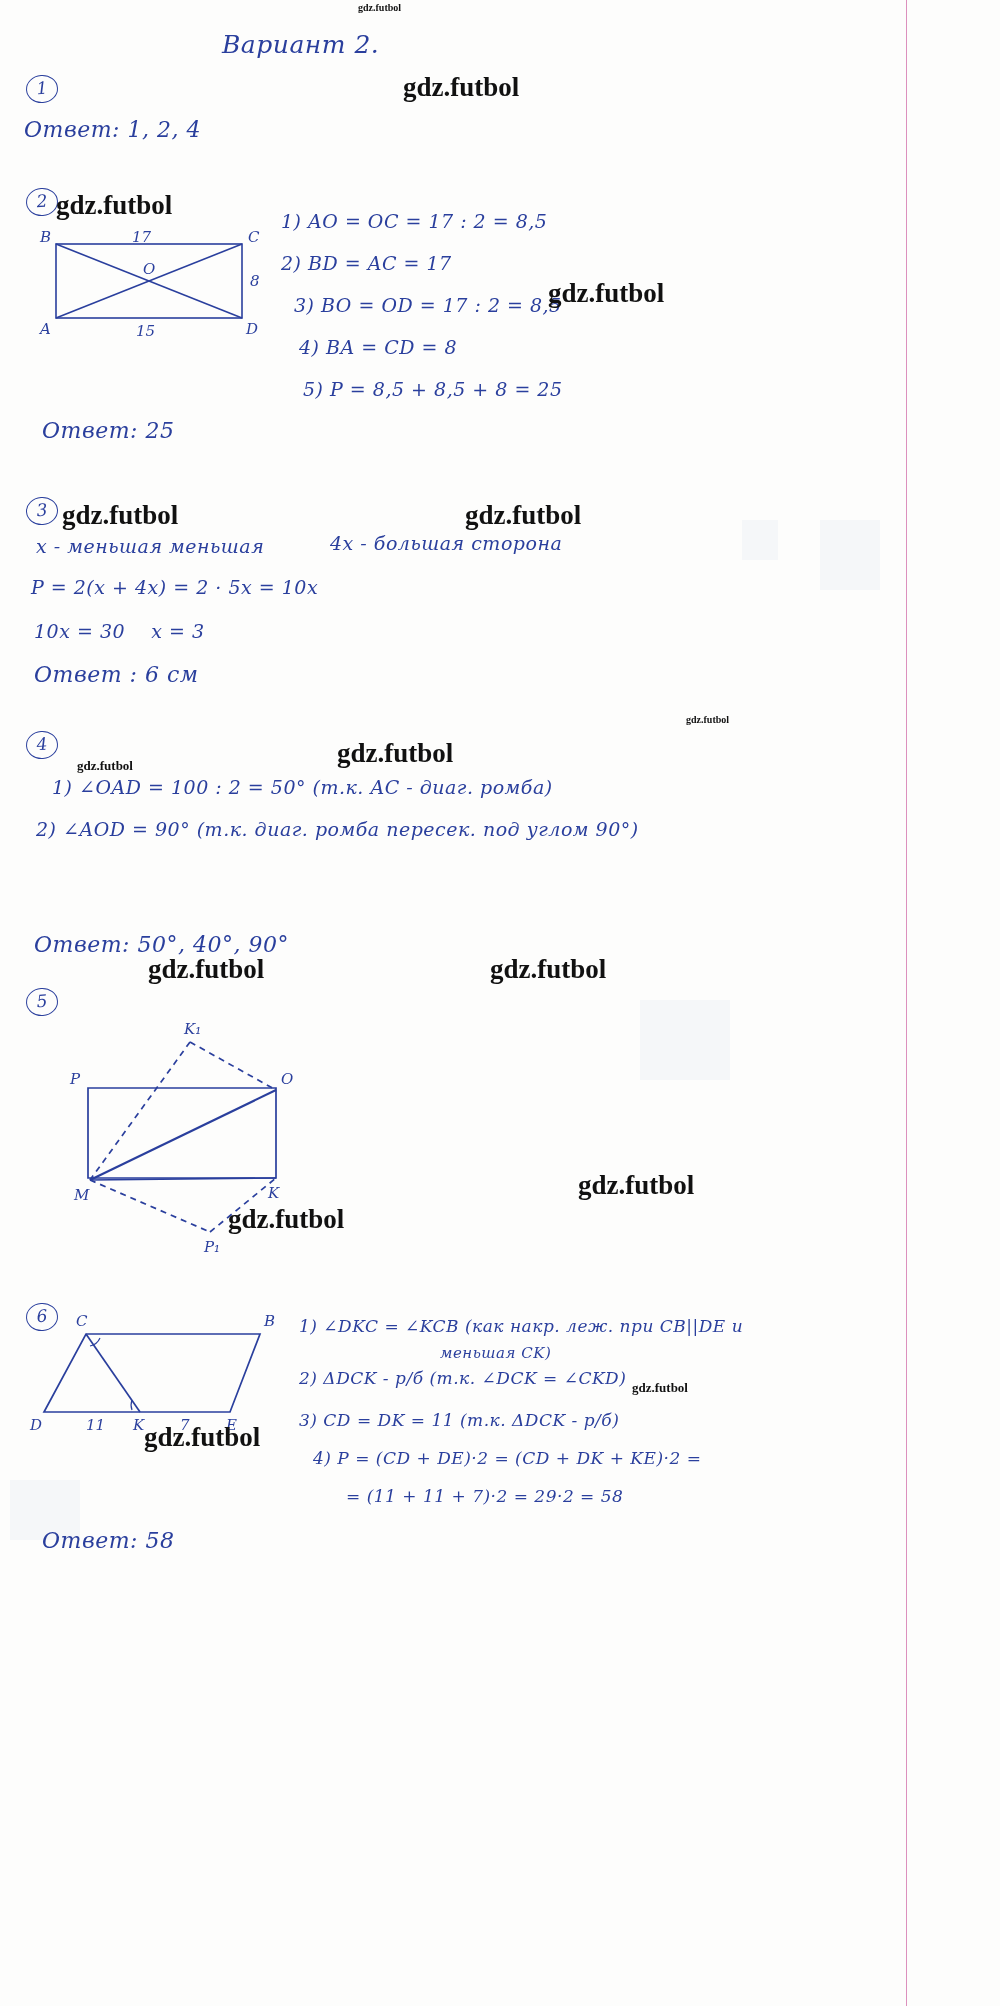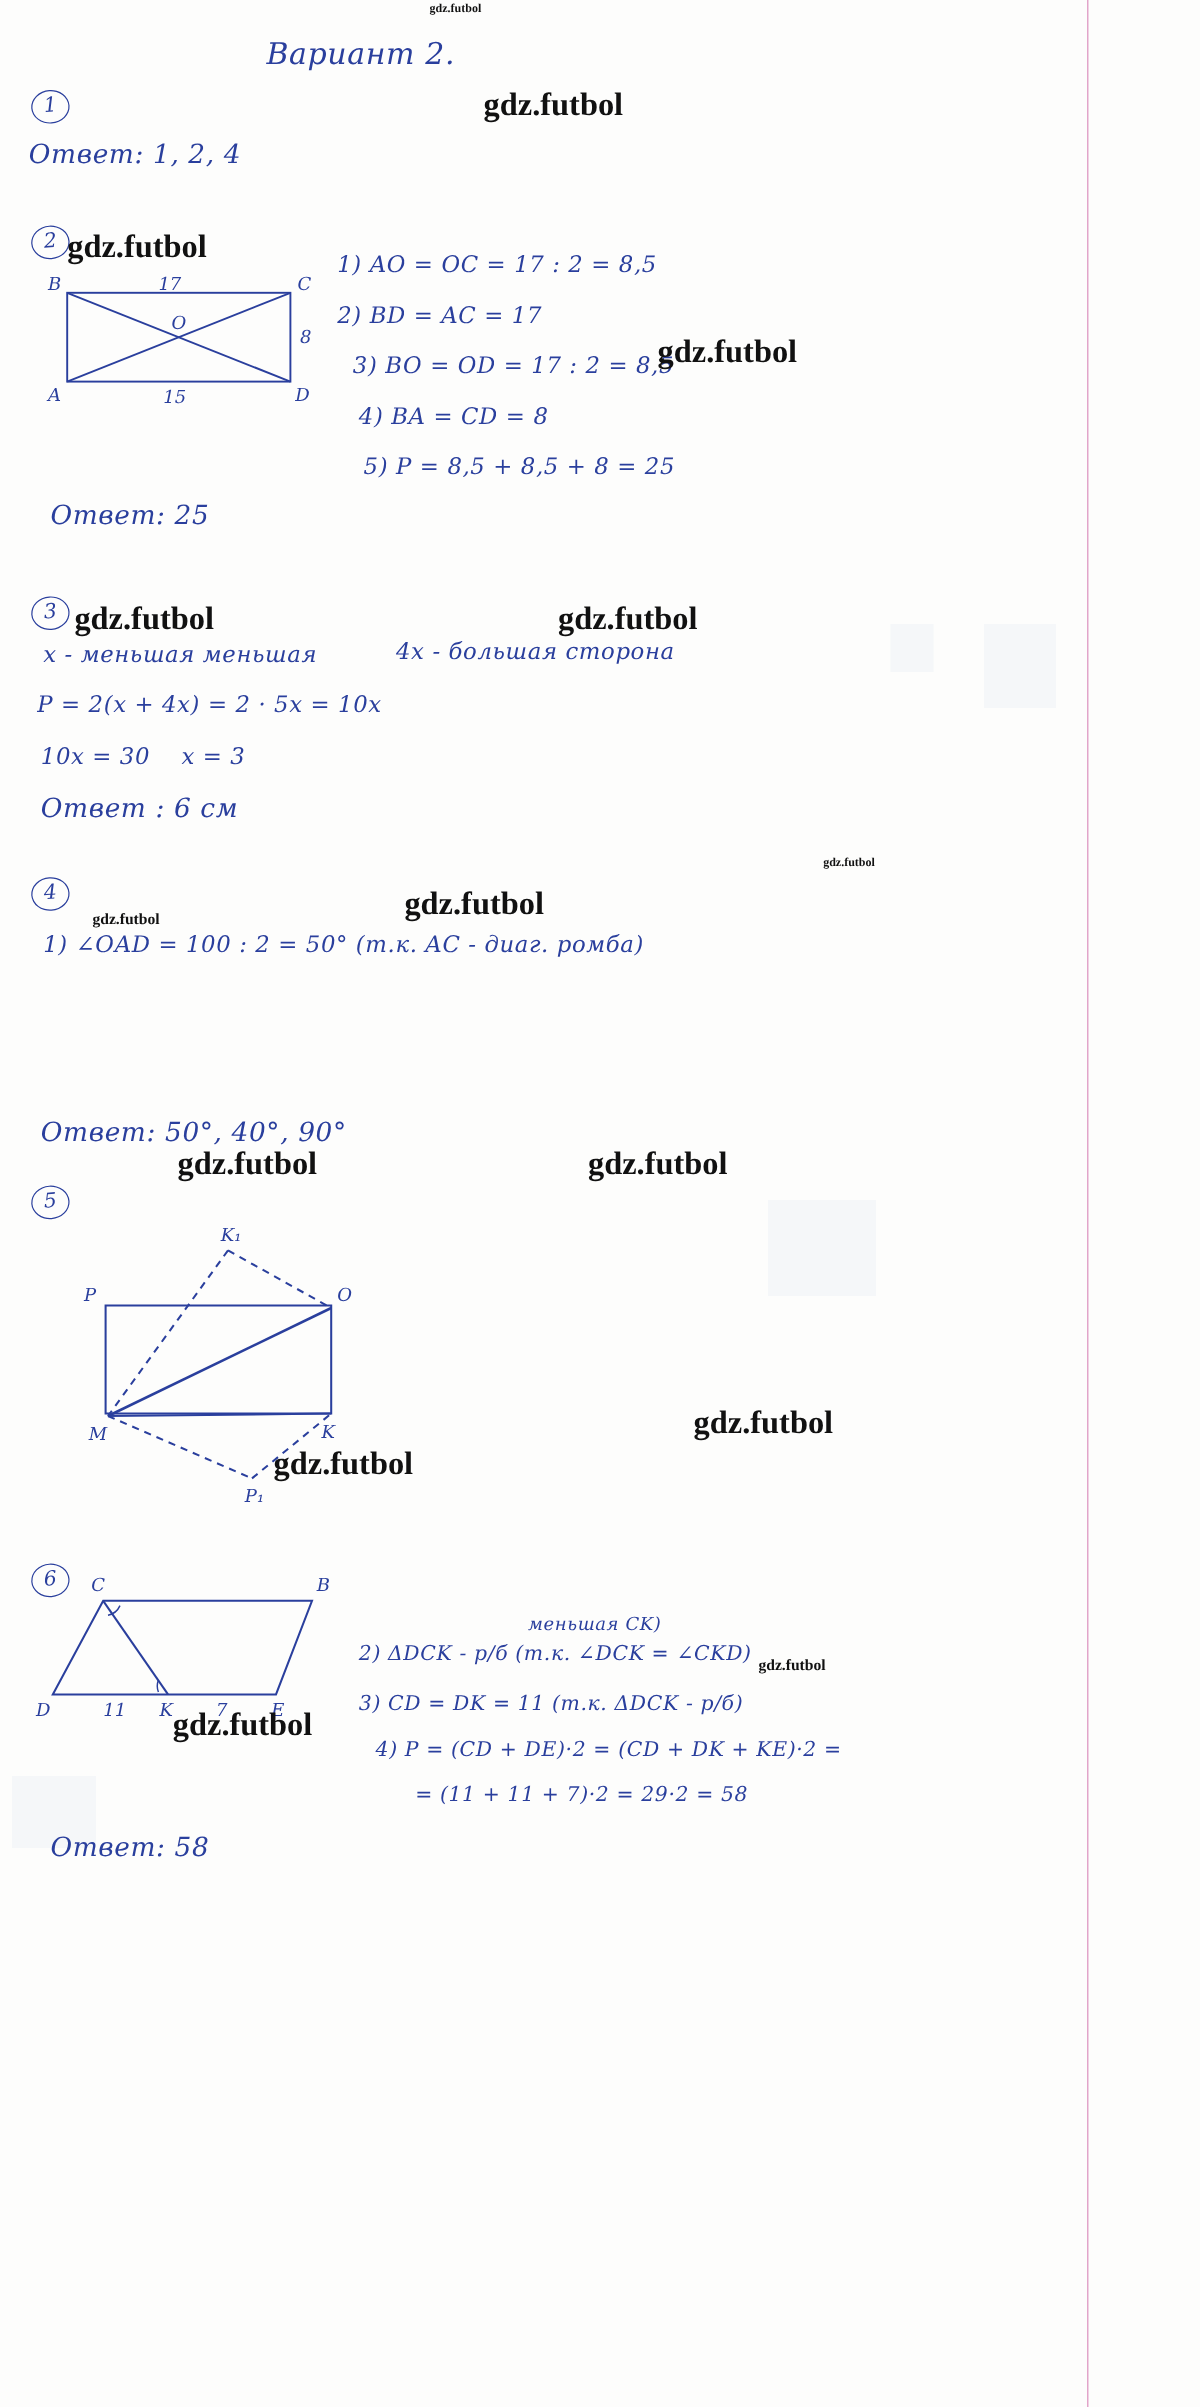--- a/index.html
+++ b/index.html
@@ -132,21 +132,22 @@
   <div class="hw big" style="left:42px;top:418px;">Ответ: 25</div>
 
   <div class="qnum" style="left:26px;top:497px;">3</div>
   <div class="hw med" style="left:36px;top:535px;">x - меньшая меньшая</div>
   <div class="hw med" style="left:330px;top:532px;">4x - большая сторона</div>
   <div class="hw med" style="left:31px;top:576px;">P = 2(x + 4x) = 2 · 5x = 10x</div>
   <div class="hw med" style="left:34px;top:620px;">10x = 30    x = 3</div>
   <div class="hw big" style="left:34px;top:662px;">Ответ : 6 см</div>
 
   <div class="qnum" style="left:26px;top:731px;">4</div>
-  <div class="hw med" style="left:36px;top:776px;">1) ∠OAD = 100 : 2 = 50° (т.к. AC - диаг. ромба)</div>
+  <div class="hw med" style="left:52px;top:776px;">1) ∠OAD = 100 : 2 = 50° (т.к. AC - диаг. ромба)</div>
+  <div class="hw med" style="left:36px;top:818px;">2) ∠AOD = 90° (т.к. диаг. ромба пересек. под углом 90°)</div>
   <div class="hw big" style="left:34px;top:932px;">Ответ: 50°, 40°, 90°</div>
 
   <div class="qnum" style="left:26px;top:988px;">5</div>
 
   <svg class="fig" style="left:60px;top:1010px;" width="260" height="250" viewBox="0 0 260 250">
     <g stroke="#2a3f9d" stroke-width="1.7" fill="none">
 
       <path d="M28 78 L216 78 L216 168 L28 168 Z"></path>
 
       <path d="M30 170 L216 80" stroke-width="2.2"></path>
@@ -176,20 +177,21 @@
     </g>
     <text x="48" y="16">C</text>
     <text x="236" y="16">B</text>
     <text x="2" y="120">D</text>
     <text x="105" y="120">K</text>
     <text x="198" y="120">E</text>
     <text x="58" y="120">11</text>
     <text x="152" y="120">7</text>
   </svg>
 
+  <div class="hw med" style="left:299px;top:1316px;font-size:17px;">1) ∠DKC = ∠KCB (как накр. леж. при CB||DE и</div>
   <div class="hw small" style="left:440px;top:1344px;">меньшая CK)</div>
   <div class="hw med" style="left:299px;top:1368px;font-size:17px;">2) ΔDCK - р/б (т.к. ∠DCK = ∠CKD)</div>
   <div class="hw med" style="left:299px;top:1410px;font-size:17px;">3) CD = DK = 11 (т.к. ΔDCK - р/б)</div>
   <div class="hw med" style="left:313px;top:1448px;font-size:17px;">4) P = (CD + DE)·2 = (CD + DK + KE)·2 =</div>
   <div class="hw med" style="left:346px;top:1486px;font-size:17px;">= (11 + 11 + 7)·2 = 29·2 = 58</div>
   <div class="hw big" style="left:42px;top:1528px;">Ответ: 58</div>
 
   <div id="wm-layer">
       <div class="wm tiny" style="left: 358px; top: 2px;">gdz.futbol</div>
       <div class="wm lg" style="left: 403px; top: 72px;">gdz.futbol</div>

